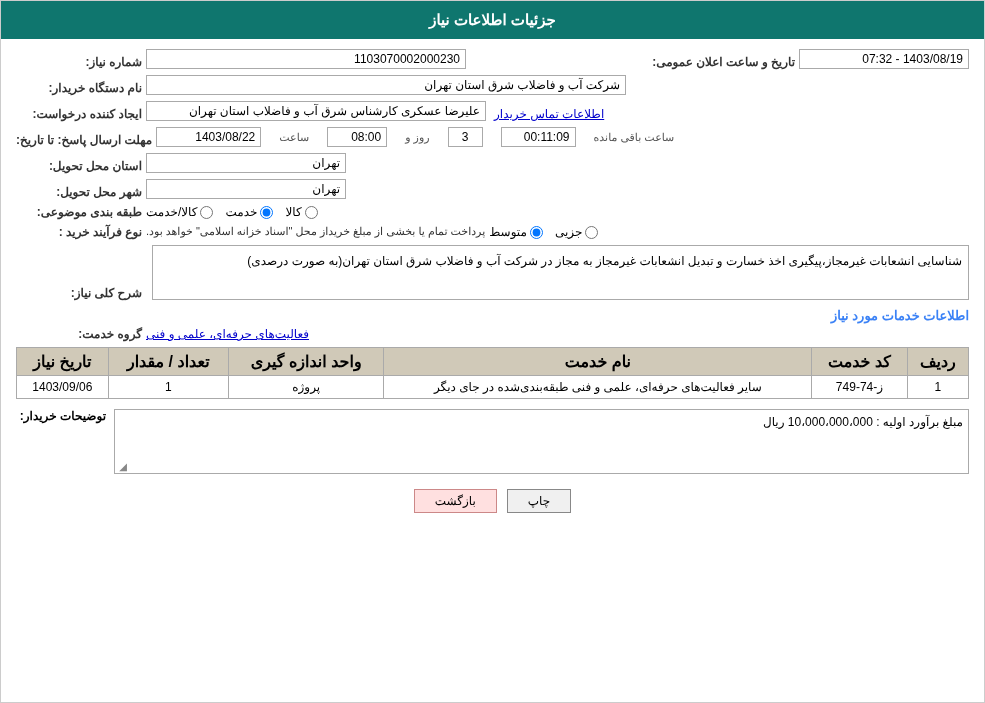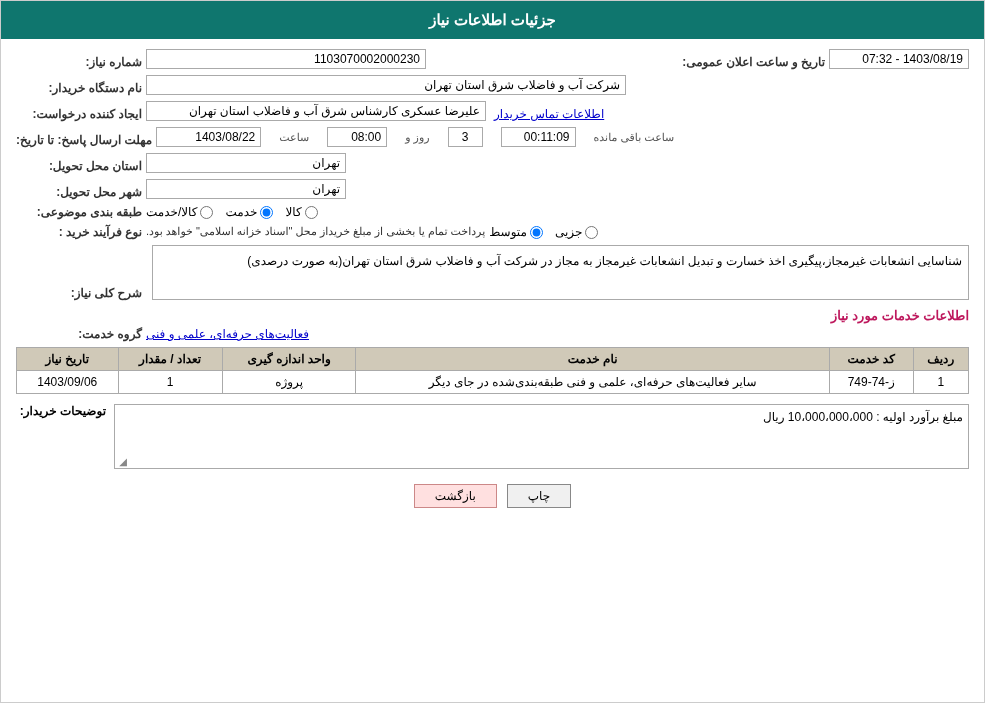--- a/index.html
+++ b/index.html
@@ -43,21 +43,21 @@
     }
     .form-input {
       border: 1px solid #aaa;
       padding: 2px 5px;
       background: #fff;
       min-height: 20px;
       text-align: right;
       direction: rtl;
     }
     .form-input-wide {
-      width: 280px;
+      width: 320px;
     }
     .blue-link {
       color: #0000cc;
       text-decoration: underline;
       cursor: pointer;
     }
     .radio-group {
       display: flex;
       flex-direction: row-reverse;
       gap: 12px;
@@ -65,21 +65,21 @@
     }
     .radio-item {
       display: flex;
       align-items: center;
       gap: 3px;
       flex-direction: row-reverse;
     }
     .section-title {
       font-weight: bold;
       font-size: 13px;
-      color: #be185d;
+      color: #3b82f6;
       margin-bottom: 4px;
     }
     .description-box {
       border: 1px solid #aaa;
       padding: 6px;
       min-height: 55px;
       background: #fff;
       text-align: right;
       line-height: 1.6;
       width: 100%;
@@ -90,21 +90,21 @@
     .services-table {
       width: 100%;
       border-collapse: collapse;
       margin-top: 6px;
     }
     .services-table th {
       background: #d0c9b8;
       border: 1px solid #aaa;
       padding: 4px 6px;
       text-align: center;
-      font-size: 12px;
+      font-size: 16px;
     }
     .services-table td {
       border: 1px solid #aaa;
       padding: 4px 6px;
       text-align: center;
     }
     .buyer-notes {
       margin-top: 8px;
       display: flex;
       flex-direction: row-reverse;
@@ -184,21 +184,21 @@
 <div class="page-container">
   <div class="page-header">جزئیات اطلاعات نیاز</div>
 
   <div class="content">
 
     <div class="form-row">
       <span class="form-label">شماره نیاز:</span>
       <span class="form-input form-input-wide">1103070002000230</span>
       <span style="flex:1"></span>
       <span class="form-label">تاریخ و ساعت اعلان عمومی:</span>
-      <span class="form-input" style="width:140px">1403/08/19 - 07:32</span>
+      <span class="form-input" style="width:170px">1403/08/19 - 07:32</span>
     </div>
 
     <div class="form-row">
       <span class="form-label">نام دستگاه خریدار:</span>
       <span class="form-input" style="width:480px">شرکت آب و فاضلاب شرق استان تهران</span>
     </div>
 
     <div class="form-row">
       <span class="form-label">ایجاد کننده درخواست:</span>
       <span class="form-input" style="width:340px">علیرضا عسکری کارشناس شرق آب و فاضلاب استان تهران</span>

